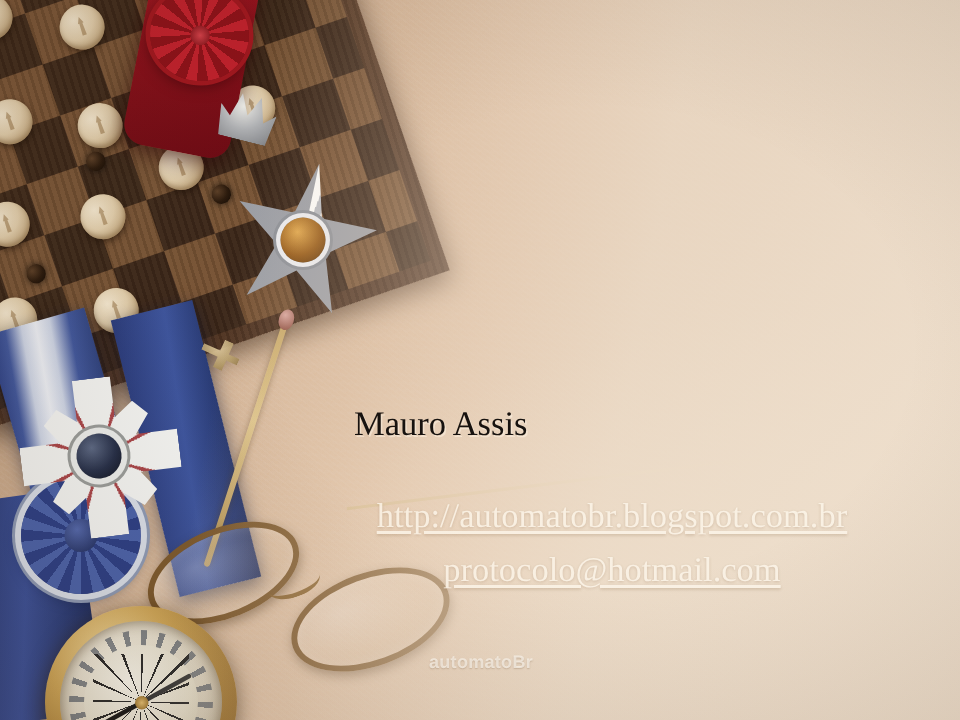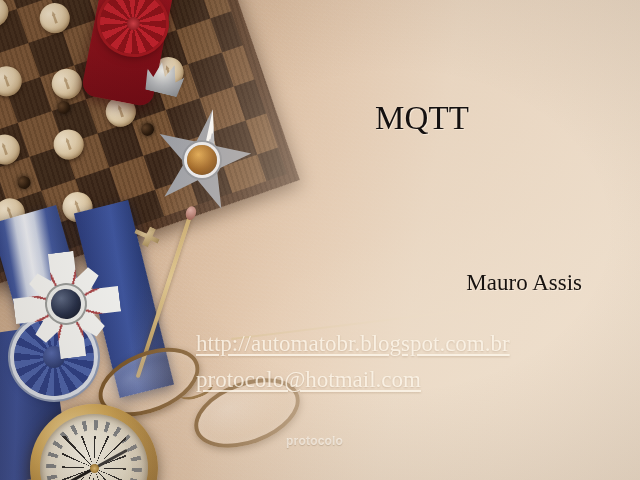--- a/index.html
+++ b/index.html
@@ -341,33 +341,32 @@
     letter-spacing:.1px;
     text-shadow:
        1px 1px 0 rgba(255,246,232,.55),
        0 0 2px rgba(255,248,236,.35);
   }
 
   #author {
     position:absolute;
     left:236px; top:268px;
     width:372px;
-    text-align:right;
     padding-right:26px;
     font-size:23px;
     line-height:30px;
     color:#17120f;
     text-shadow:1px 1px 0 rgba(255,246,232,.5);
   }
 
   #links {
     position:absolute;
     left:196px; top:326px;
     width:432px;
-    text-align:left;
+    text-align:center;
     padding-right:8px;
   }
   .link {
     display:block;
     font-size:23px;
     line-height:36px;
     color:#fdf6ea;
     text-decoration:underline;
     text-underline-offset:3px;
     text-decoration-thickness:1.5px;
@@ -453,26 +452,25 @@
       <div class="compass-pin"></div>
     </div>
   </div>
 
   <div class="bg-wash"></div>
   <div class="bg-vignette"></div>
 
   <div class="text-layer">
 
     <div id="title-block">
-      <span class="title-line">MQTT</span>
     </div>
 
     <div id="author">Mauro Assis</div>
 
     <div id="links">
       <a class="link" href="#">http://automatobr.blogspot.com.br</a>
       <a class="link" href="#">protocolo@hotmail.com</a>
     </div>
 
-    <div id="watermark">protocolo</div>
+    <div id="watermark">automatoBr</div>
 
   </div>
 </div>
 
 </body></html>

